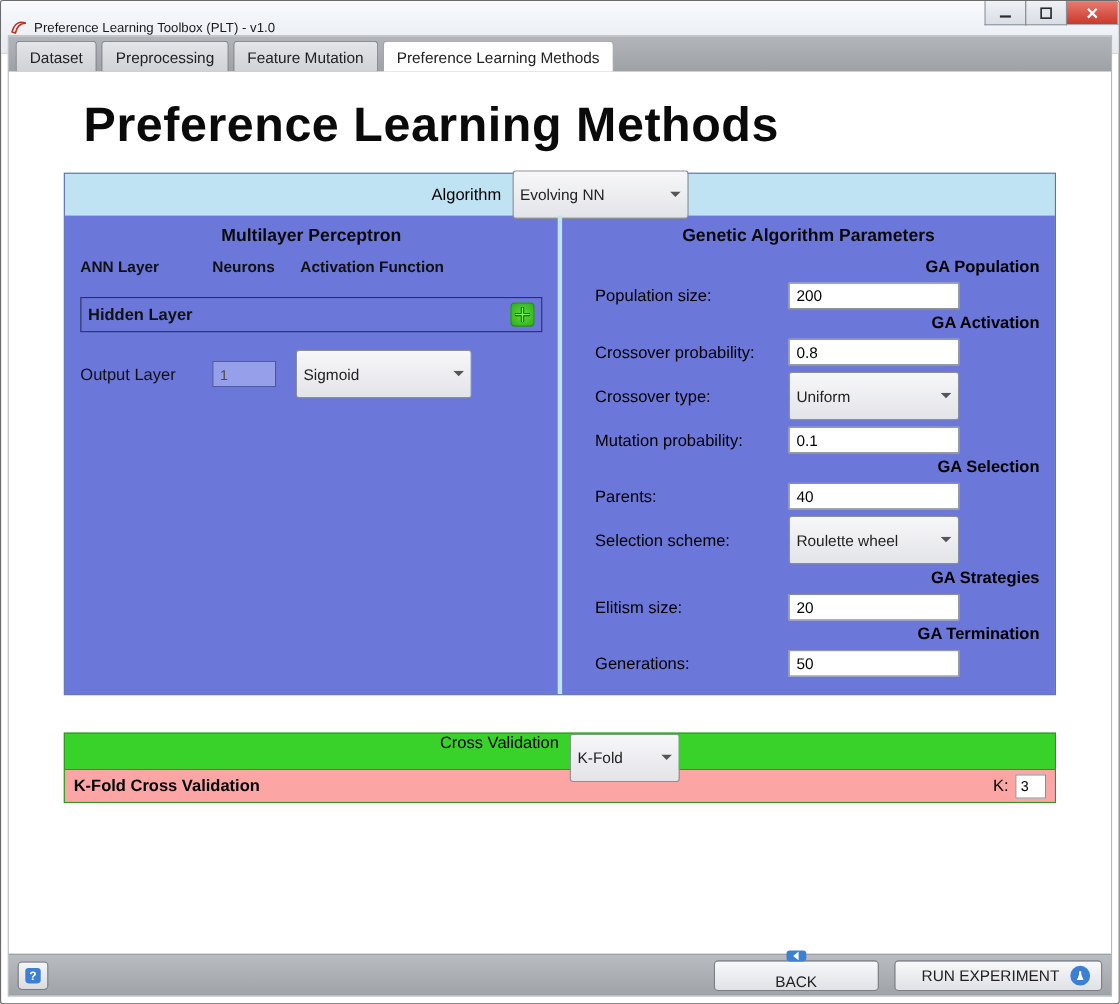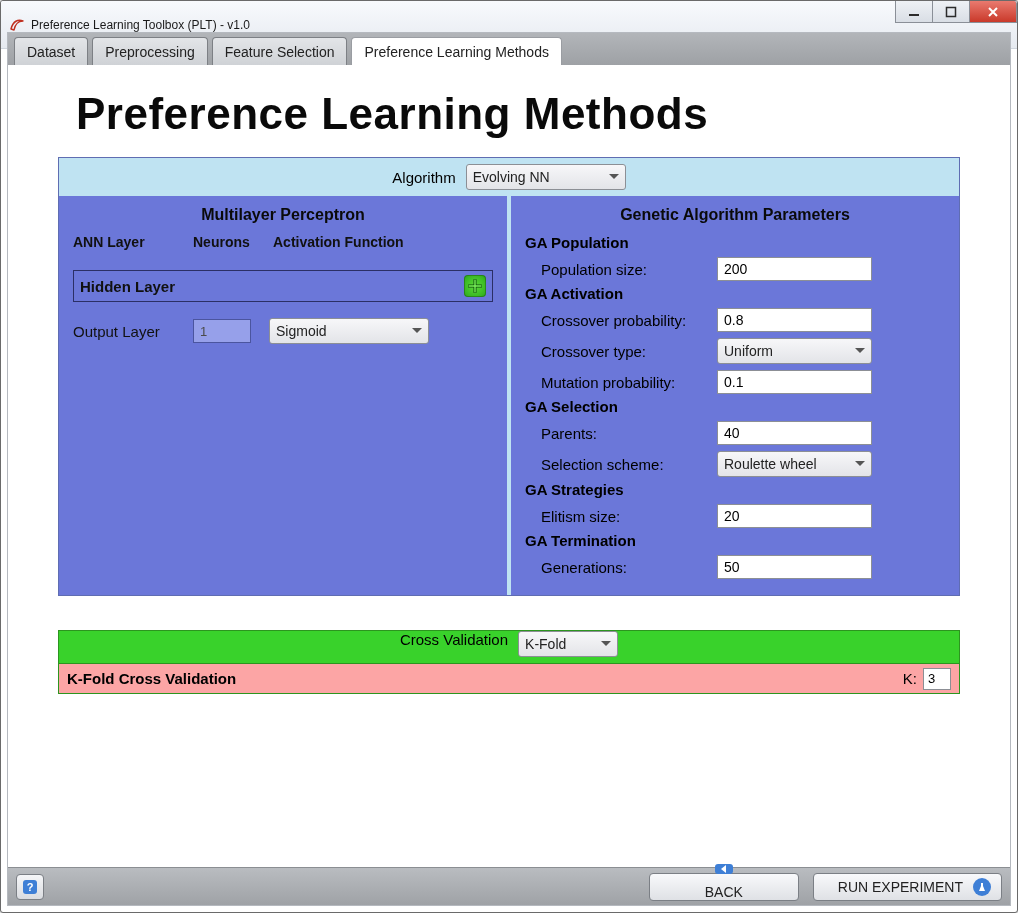--- a/index.html
+++ b/index.html
@@ -44,26 +44,26 @@
   .tblhead div:nth-child(2){width:80px;}
   .tblhead div:nth-child(3){flex:1;}
   .hiddenlayer{margin-top:20px;border:1px solid #2b2f66;background:#6b77d9;height:32px;
     display:flex;align-items:center;justify-content:space-between;padding:0 6px;font-weight:700;font-size:15px;}
   .plus{display:inline-flex;width:22px;height:22px;align-items:center;justify-content:center;
     font-weight:900;color:#117b11;background:radial-gradient(circle,#5cdd3a,#2aa71a);border-radius:4px;
     box-shadow:inset 0 0 0 1px rgba(0,0,0,.25);}
   .row{display:flex;align-items:center;margin-top:16px;font-size:15px;color:#111;}
   .row .lbl{width:120px;}
   .smallnum{width:58px;height:24px;background:#96a0ea;border:1px solid #4b559f;padding:2px 6px;color:#4b4b4b;font-size:13px;}
-  .dropdown{height:26px;background:linear-gradient(#f7f7f9,#e3e4e8);border:1px solid #8c8f95;border-radius:3px;
+  .dropdown{height:44px;background:linear-gradient(#f7f7f9,#e3e4e8);border:1px solid #8c8f95;border-radius:3px;
     display:flex;align-items:center;padding:0 6px;font-size:14px;color:#222;min-width:150px;justify-content:space-between;}
   .dropdown .arrow{margin-left:10px;}
   .dropdown.wide{min-width:160px;}
 
-  .ghead{font-weight:700;font-size:15px;margin-top:4px;color:#000;}
+  .ghead{font-weight:700;font-size:15px;margin-top:4px;color:#000;text-align:right;}
   .gline{display:flex;align-items:center;margin-top:6px;font-size:15px;color:#000;}
   .gline .glbl{flex:0 0 192px;padding-left:16px;}
   .txt{width:155px;height:24px;border:1px solid #8c8f95;background:#fff;padding:2px 6px;font-size:14px;}
 
   
   .cvbox{margin-top:34px;background:#39d22b;border:1px solid #2c951f;}
   .cvtop{display:flex;align-items:flex-start;justify-content:center;height:32px;gap:10px;font-size:15px;}
   .cvbot{background:#fca5a5;height:30px;display:flex;align-items:center;justify-content:space-between;
     padding:0 8px;border-top:1px solid #2c951f;font-weight:700;font-size:15px;}
   .cvbot .kwrap{display:flex;align-items:center;gap:6px;font-weight:400;}
@@ -114,21 +114,21 @@
           </svg>
       </div>
     </div>
   </div>
 
   <div class="client">
 
     <div class="tabstrip">
       <div class="tab">Dataset</div>
       <div class="tab">Preprocessing</div>
-      <div class="tab">Feature Selection</div>
+      <div class="tab">Feature Mutation</div>
       <div class="tab active">Preference Learning Methods</div>
     </div>
 
     <div class="content">
       <h1 class="pagetitle">Preference Learning Methods</h1>
 
       <div class="cfgbox">
         <div class="cfgtop">
           <span>Algorithm</span>
           <div class="dropdown wide">

